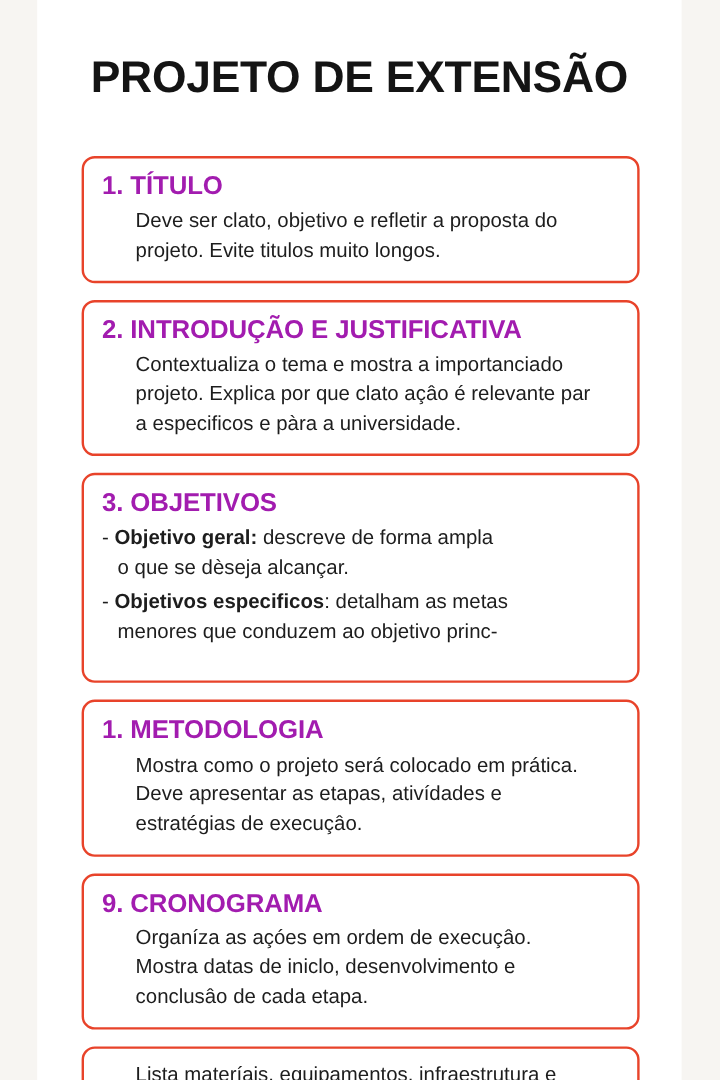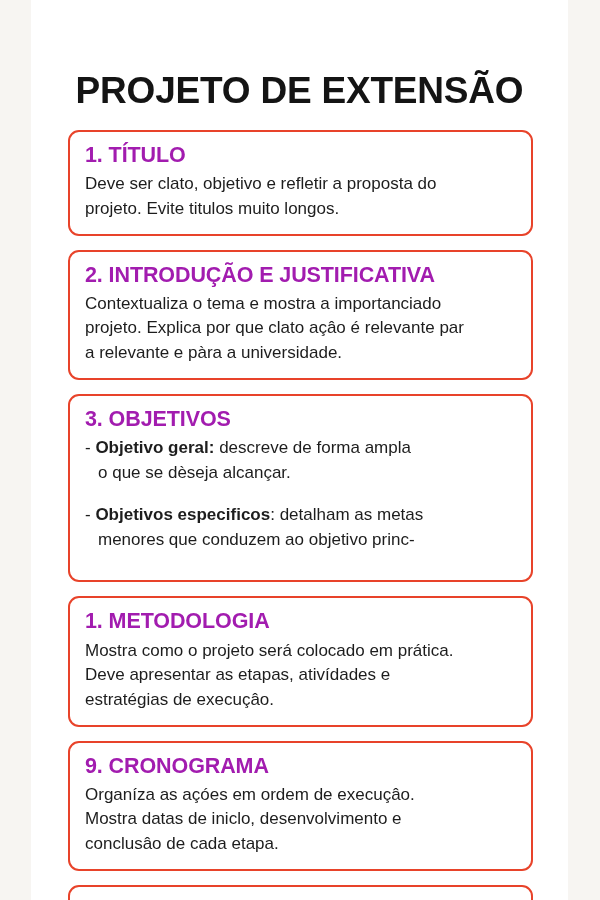--- a/index.html
+++ b/index.html
@@ -28,21 +28,21 @@
     position: absolute;
     left: 0;
     top: 0;
     width: 537px;
     text-align: center;
     font-size: 37px;
     font-weight: 700;
     letter-spacing: -0.2px;
     color: #141414;
     margin: 0;
-    padding-top: 72px;
+    padding-top: 46px;
     line-height: 1.05;
     white-space: nowrap;
   }
 
   #cards {
     position: absolute;
     left: 37px;
     top: 130px;
     width: 465px;
     display: flex;
@@ -71,33 +71,34 @@
   .card-body {
     font-size: 17px;
     color: #1d1d1d;
     line-height: 1.45;
     margin: 0;
   }
 
   .card-body .line {
     display: block;
     white-space: nowrap;
+    margin-left: 28px;
   }
 
   .bullets {
     margin: 0;
     padding: 0;
     list-style: none;
   }
 
   .bullet {
     font-size: 17px;
     color: #1d1d1d;
     line-height: 1.45;
-    margin-bottom: 18px;
+    margin-bottom: 5px;
   }
   .bullet:last-child {
     margin-bottom: 16px;
   }
 
   .bullet .line {
     display: block;
     white-space: nowrap;
   }
   .bullet .line.cont {
@@ -125,21 +126,21 @@
         <p class="card-body">
           <span class="line">Deve ser clato, objetivo e refletir a proposta do</span>
           <span class="line">projeto. Evite titulos muito longos.</span>
         </p>
       </div>
       <div class="card">
         <div class="card-title">2. INTRODUÇÃO E JUSTIFICATIVA</div>
         <p class="card-body">
           <span class="line">Contextualiza o tema e mostra a importanciado</span>
           <span class="line">projeto. Explica por que clato açâo é relevante par</span>
-          <span class="line">a relevante e pàra a universidade.</span>
+          <span class="line">a especificos e pàra a universidade.</span>
         </p>
       </div>
       <div class="card">
         <div class="card-title">3. OBJETIVOS</div>
         <div class="bullets">
           <div class="bullet">
             <span class="line"><span class="dash">- </span><span class="lead">Objetivo geral:</span><span> descreve de forma ampla</span></span>
             <span class="line cont">o que se dèseja alcançar.</span>
           </div>
           <div class="bullet">

